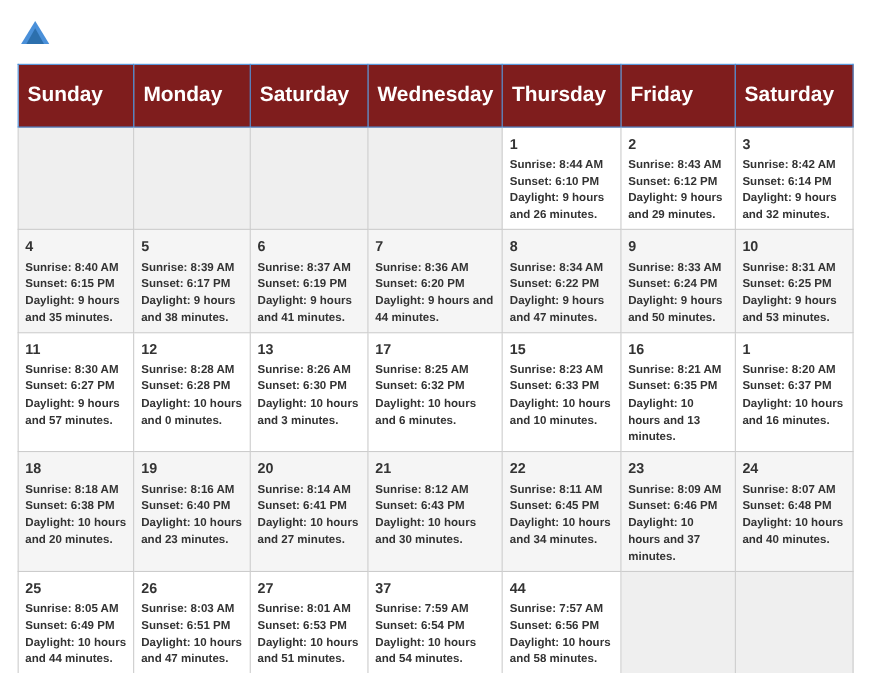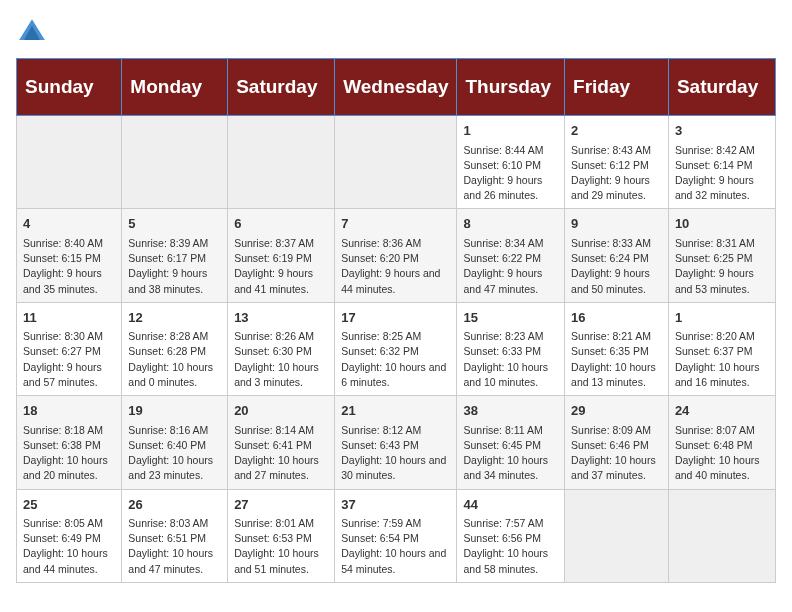--- a/index.html
+++ b/index.html
@@ -78,20 +78,21 @@
     .day-num {
       font-size: 13px;
       font-weight: bold;
       display: block;
       margin-bottom: 2px;
     }
     .day-info {
       font-size: 10.5px;
       color: #333;
       line-height: 1.45;
+      font-weight: bold;
     }
     tbody tr td.empty {
       background: #f9f9f9;
     }
     tbody tr:nth-child(odd) td {
       background: #fff;
     }
     tbody tr:nth-child(even) td {
       background: #f5f5f5;
     }
@@ -221,25 +222,25 @@
         </td>
         <td>
           <span class="day-num">20</span>
           <div class="day-info">Sunrise: 8:14 AM<br>Sunset: 6:41 PM<br>Daylight: 10 hours and 27 minutes.</div>
         </td>
         <td>
           <span class="day-num">21</span>
           <div class="day-info">Sunrise: 8:12 AM<br>Sunset: 6:43 PM<br>Daylight: 10 hours and 30 minutes.</div>
         </td>
         <td>
-          <span class="day-num">38</span>
+          <span class="day-num">22</span>
           <div class="day-info">Sunrise: 8:11 AM<br>Sunset: 6:45 PM<br>Daylight: 10 hours and 34 minutes.</div>
         </td>
         <td>
-          <span class="day-num">29</span>
+          <span class="day-num">23</span>
           <div class="day-info">Sunrise: 8:09 AM<br>Sunset: 6:46 PM<br>Daylight: 10 hours and 37 minutes.</div>
         </td>
         <td>
           <span class="day-num">24</span>
           <div class="day-info">Sunrise: 8:07 AM<br>Sunset: 6:48 PM<br>Daylight: 10 hours and 40 minutes.</div>
         </td>
       </tr>
       <tr>
         <td>
           <span class="day-num">25</span>

